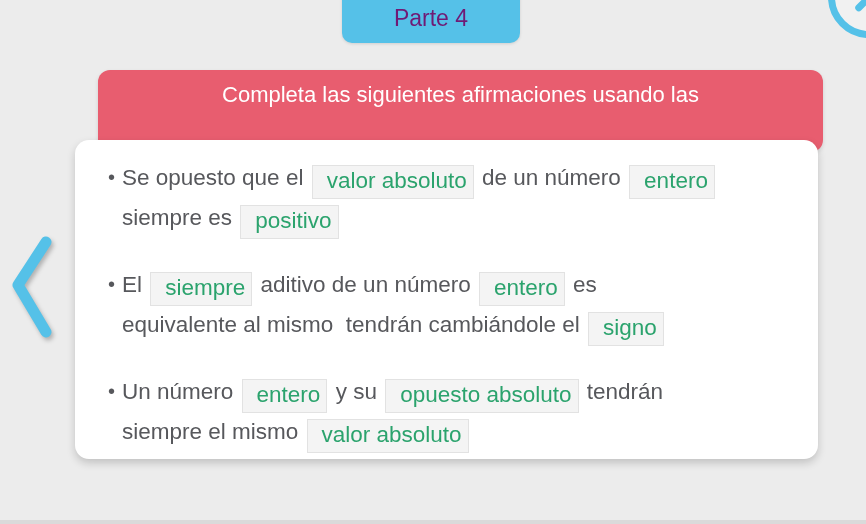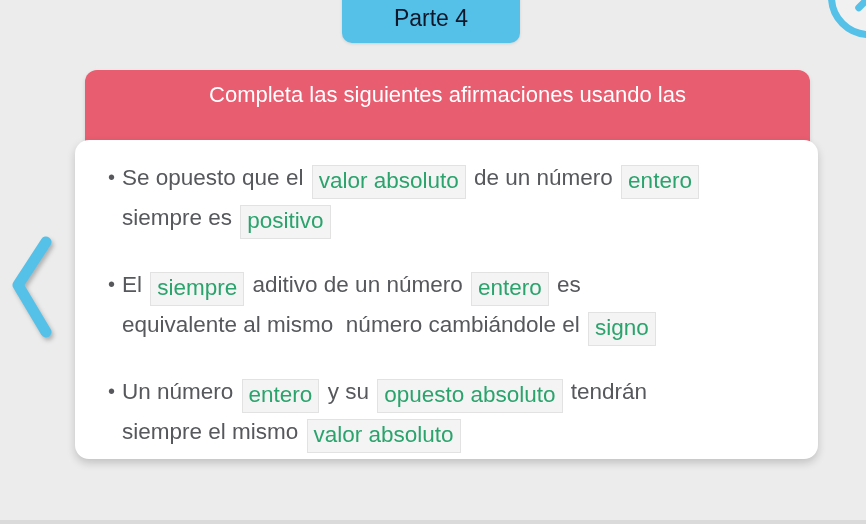--- a/index.html
+++ b/index.html
@@ -9,38 +9,38 @@
     background:#ececec;
   }
   
   .parte-btn{
     position:absolute;left:342px;top:-14px;width:178px;height:57px;
     background:#55c1e8;border-radius:10px;
     display:flex;align-items:flex-end;justify-content:center;
     box-shadow:0 1px 3px rgba(0,0,0,0.12);
   }
   .parte-btn span{
-    color:#0f172a;font-size:23px;line-height:1;padding-bottom:13px;
+    color:#701a75;font-size:23px;line-height:1;padding-bottom:13px;
   }
   
   .close-btn{
     position:absolute;left:828px;top:-44px;width:68px;height:68px;
     border-radius:50%;background:#f1f1f1;border:7px solid #55c1e8;
     box-sizing:content-box;
   }
   .close-x{position:absolute;left:50%;top:50%;width:0;height:0;}
   .close-x span{
     position:absolute;width:36px;height:7px;background:#55c1e8;border-radius:4px;
     left:-18px;top:-3.5px;
   }
   .close-x span:nth-child(1){transform:rotate(45deg);}
   .close-x span:nth-child(2){transform:rotate(-45deg);}
   
   .banner{
-    position:absolute;left:85px;top:70px;width:725px;height:82px;
+    position:absolute;left:98px;top:70px;width:725px;height:82px;
     background:#e85d6f;border-radius:12px;z-index:1;
     box-shadow:0 2px 4px rgba(0,0,0,0.12);
     text-align:center;color:#ffffff;
   }
   .banner .bline{font-size:22px;line-height:28px;}
   .banner .bline:first-child{margin-top:11px;}
   
   .card{
     position:absolute;left:75px;top:140px;width:743px;height:319px;
     background:#ffffff;border-radius:14px;z-index:2;
@@ -53,21 +53,21 @@
     position:relative;padding-left:14px;margin-bottom:27px;
     color:#57585c;font-size:22.5px;line-height:37px;
   }
   .statement .bullet{
     position:absolute;left:0;top:0;font-size:20px;
   }
   .statement .txt{white-space:pre-wrap;}
   .statement .answer{
     display:inline-block;white-space:nowrap;
     background:#f4f4f4;border:1px solid #e2e2e2;
-    color:#2ba36d;padding:0 6px 2px 6px;margin:0 2px;
+    color:#2ba36d;padding:0 6px 2px 14px;margin:0 2px;
     line-height:30px;vertical-align:-3px;
   }
   
   .back-btn{
     position:absolute;left:6px;top:233px;width:52px;height:108px;z-index:3;
   }
   .back-btn svg{filter:drop-shadow(2px 3px 2px rgba(0,0,0,0.25));}
   
   .bottom-strip{
     position:absolute;left:0;bottom:0;width:100%;height:4px;background:#dadada;
@@ -89,21 +89,21 @@
     </div>
   </div>
 
   <div class="banner">
     <div class="bline">Completa las siguientes afirmaciones usando las</div>
   </div>
 
   <div class="card">
     <ul class="statements">
         <li class="statement"><span class="bullet">•</span><span class="txt">Se opuesto que el </span><span class="answer">valor absoluto</span><span class="txt"> de un número </span><span class="answer">entero</span><br><span class="txt">siempre es </span><span class="answer">positivo</span></li>
-        <li class="statement"><span class="bullet">•</span><span class="txt">El </span><span class="answer">siempre</span><span class="txt"> aditivo de un número </span><span class="answer">entero</span><span class="txt"> es</span><br><span class="txt">equivalente al mismo  número cambiándole el </span><span class="answer">signo</span></li>
+        <li class="statement"><span class="bullet">•</span><span class="txt">El </span><span class="answer">siempre</span><span class="txt"> aditivo de un número </span><span class="answer">entero</span><span class="txt"> es</span><br><span class="txt">equivalente al mismo  tendrán cambiándole el </span><span class="answer">signo</span></li>
         <li class="statement"><span class="bullet">•</span><span class="txt">Un número </span><span class="answer">entero</span><span class="txt"> y su </span><span class="answer">opuesto absoluto</span><span class="txt"> tendrán</span><br><span class="txt">siempre el mismo </span><span class="answer">valor absoluto</span></li>
       </ul>
   </div>
 
   <div class="back-btn">
     <svg width="52" height="108" viewBox="0 0 52 108">
       <path d="M 40 9 L 12 52 L 40 99" fill="none" stroke="#55c1e8" stroke-width="11" stroke-linecap="round" stroke-linejoin="round"></path>
     </svg>
   </div>
 

